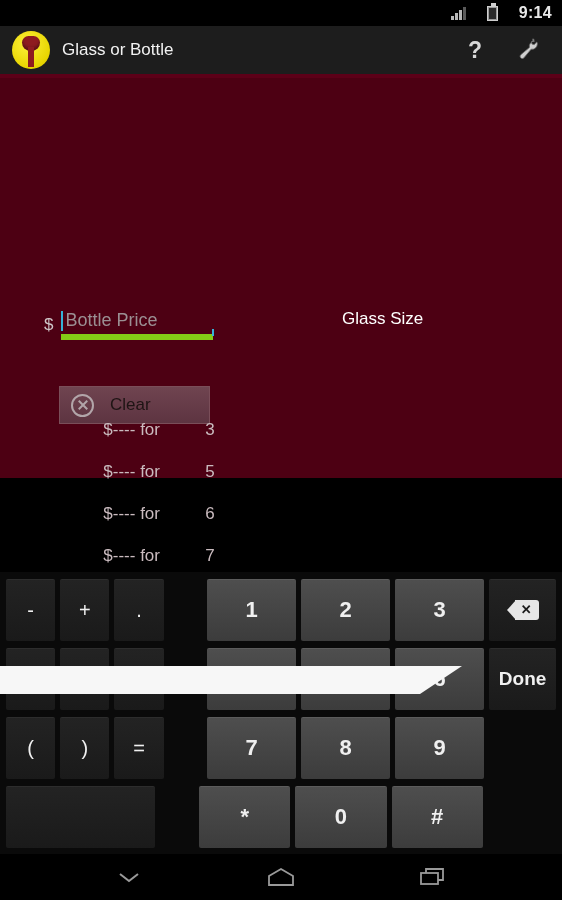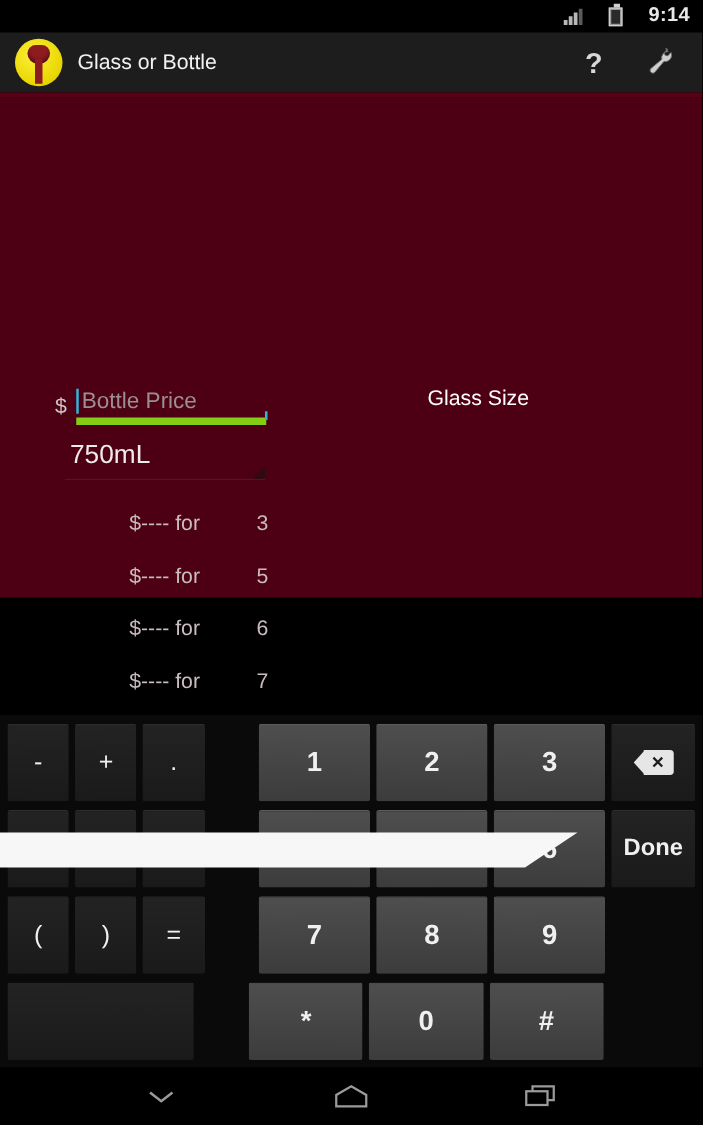--- a/index.html
+++ b/index.html
@@ -98,21 +98,21 @@
   .glasssize { position:absolute; left:342px; top:231px; color:#ffffff; font-size:17px; }
 
   .radios { position:absolute; left:462px; top:216px; }
   .radio { display:flex; align-items:center; gap:10px; height:31px; }
   .rdot { width:16px; height:16px; border-radius:50%; border:1px solid #7a4b57; flex:none; position:relative; }
   .rdot.on { border:1px solid #2ab8e8; background:#0a2a36; box-shadow:0 0 5px rgba(42,184,232,.55); }
   .rdot.on:after{ content:""; position:absolute; left:3px; top:3px; width:10px; height:10px; border-radius:50%; background:#1fb6e8; }
   .rlabel { color:#cfc5c8; font-size:16px; }
 
   .results { position:absolute; left:0; top:320px; width:562px; }
-  .rrow { height:42px; display:flex; align-items:center; }
+  .rrow { height:42px; display:flex; align-items:flex-end; }
   .rprice { width:160px; text-align:right; color:#cabbbf; font-size:17px; }
   .rcount { width:100px; text-align:center; color:#cabbbf; font-size:17px; }
 
   
   .kb { position:absolute; left:0; top:572px; width:562px; height:282px; background:#0a0a0a; padding-top:3px; }
   .kbrow { display:flex; height:69px; align-items:center; padding:0 6px; gap:5px; }
   .key { display:flex; align-items:center; justify-content:center; color:#f0f0f0; font-size:21px;
          border-radius:2px; height:62px; }
   .key.fn { background:linear-gradient(#232323,#1a1a1a); border-top:1px solid #2d2d2d; width:53px; font-size:20px; }
   .key.num { background:linear-gradient(#4e4e4e,#3c3c3c); border-top:1px solid #5c5c5c; width:96px; font-weight:bold; font-size:22px; }
@@ -172,26 +172,25 @@
 
   <div class="main">
 
     <div class="pricerow">
       <div class="dollar">$</div>
       <div class="pricefield">
         <span class="priceplaceholder">Bottle Price</span>
       </div>
     </div>
 
-    <div class="spinner">
-      <div class="spinnerval">750mL</div>
-      <div class="spinnerline"></div>
-      <div class="spinnerarrow"></div>
-    </div>
-
+
+    <div class="clearbtn">
+      <div class="clearicon"></div>
+      <div class="clearlabel">Clear</div>
+    </div>
 
     <div class="glasssize">Glass Size</div>
 
 
     <div class="results">
       <div class="rrow">
         <div class="rprice">$---- for</div>
         <div class="rcount">3</div>
       </div>
       <div class="rrow">

